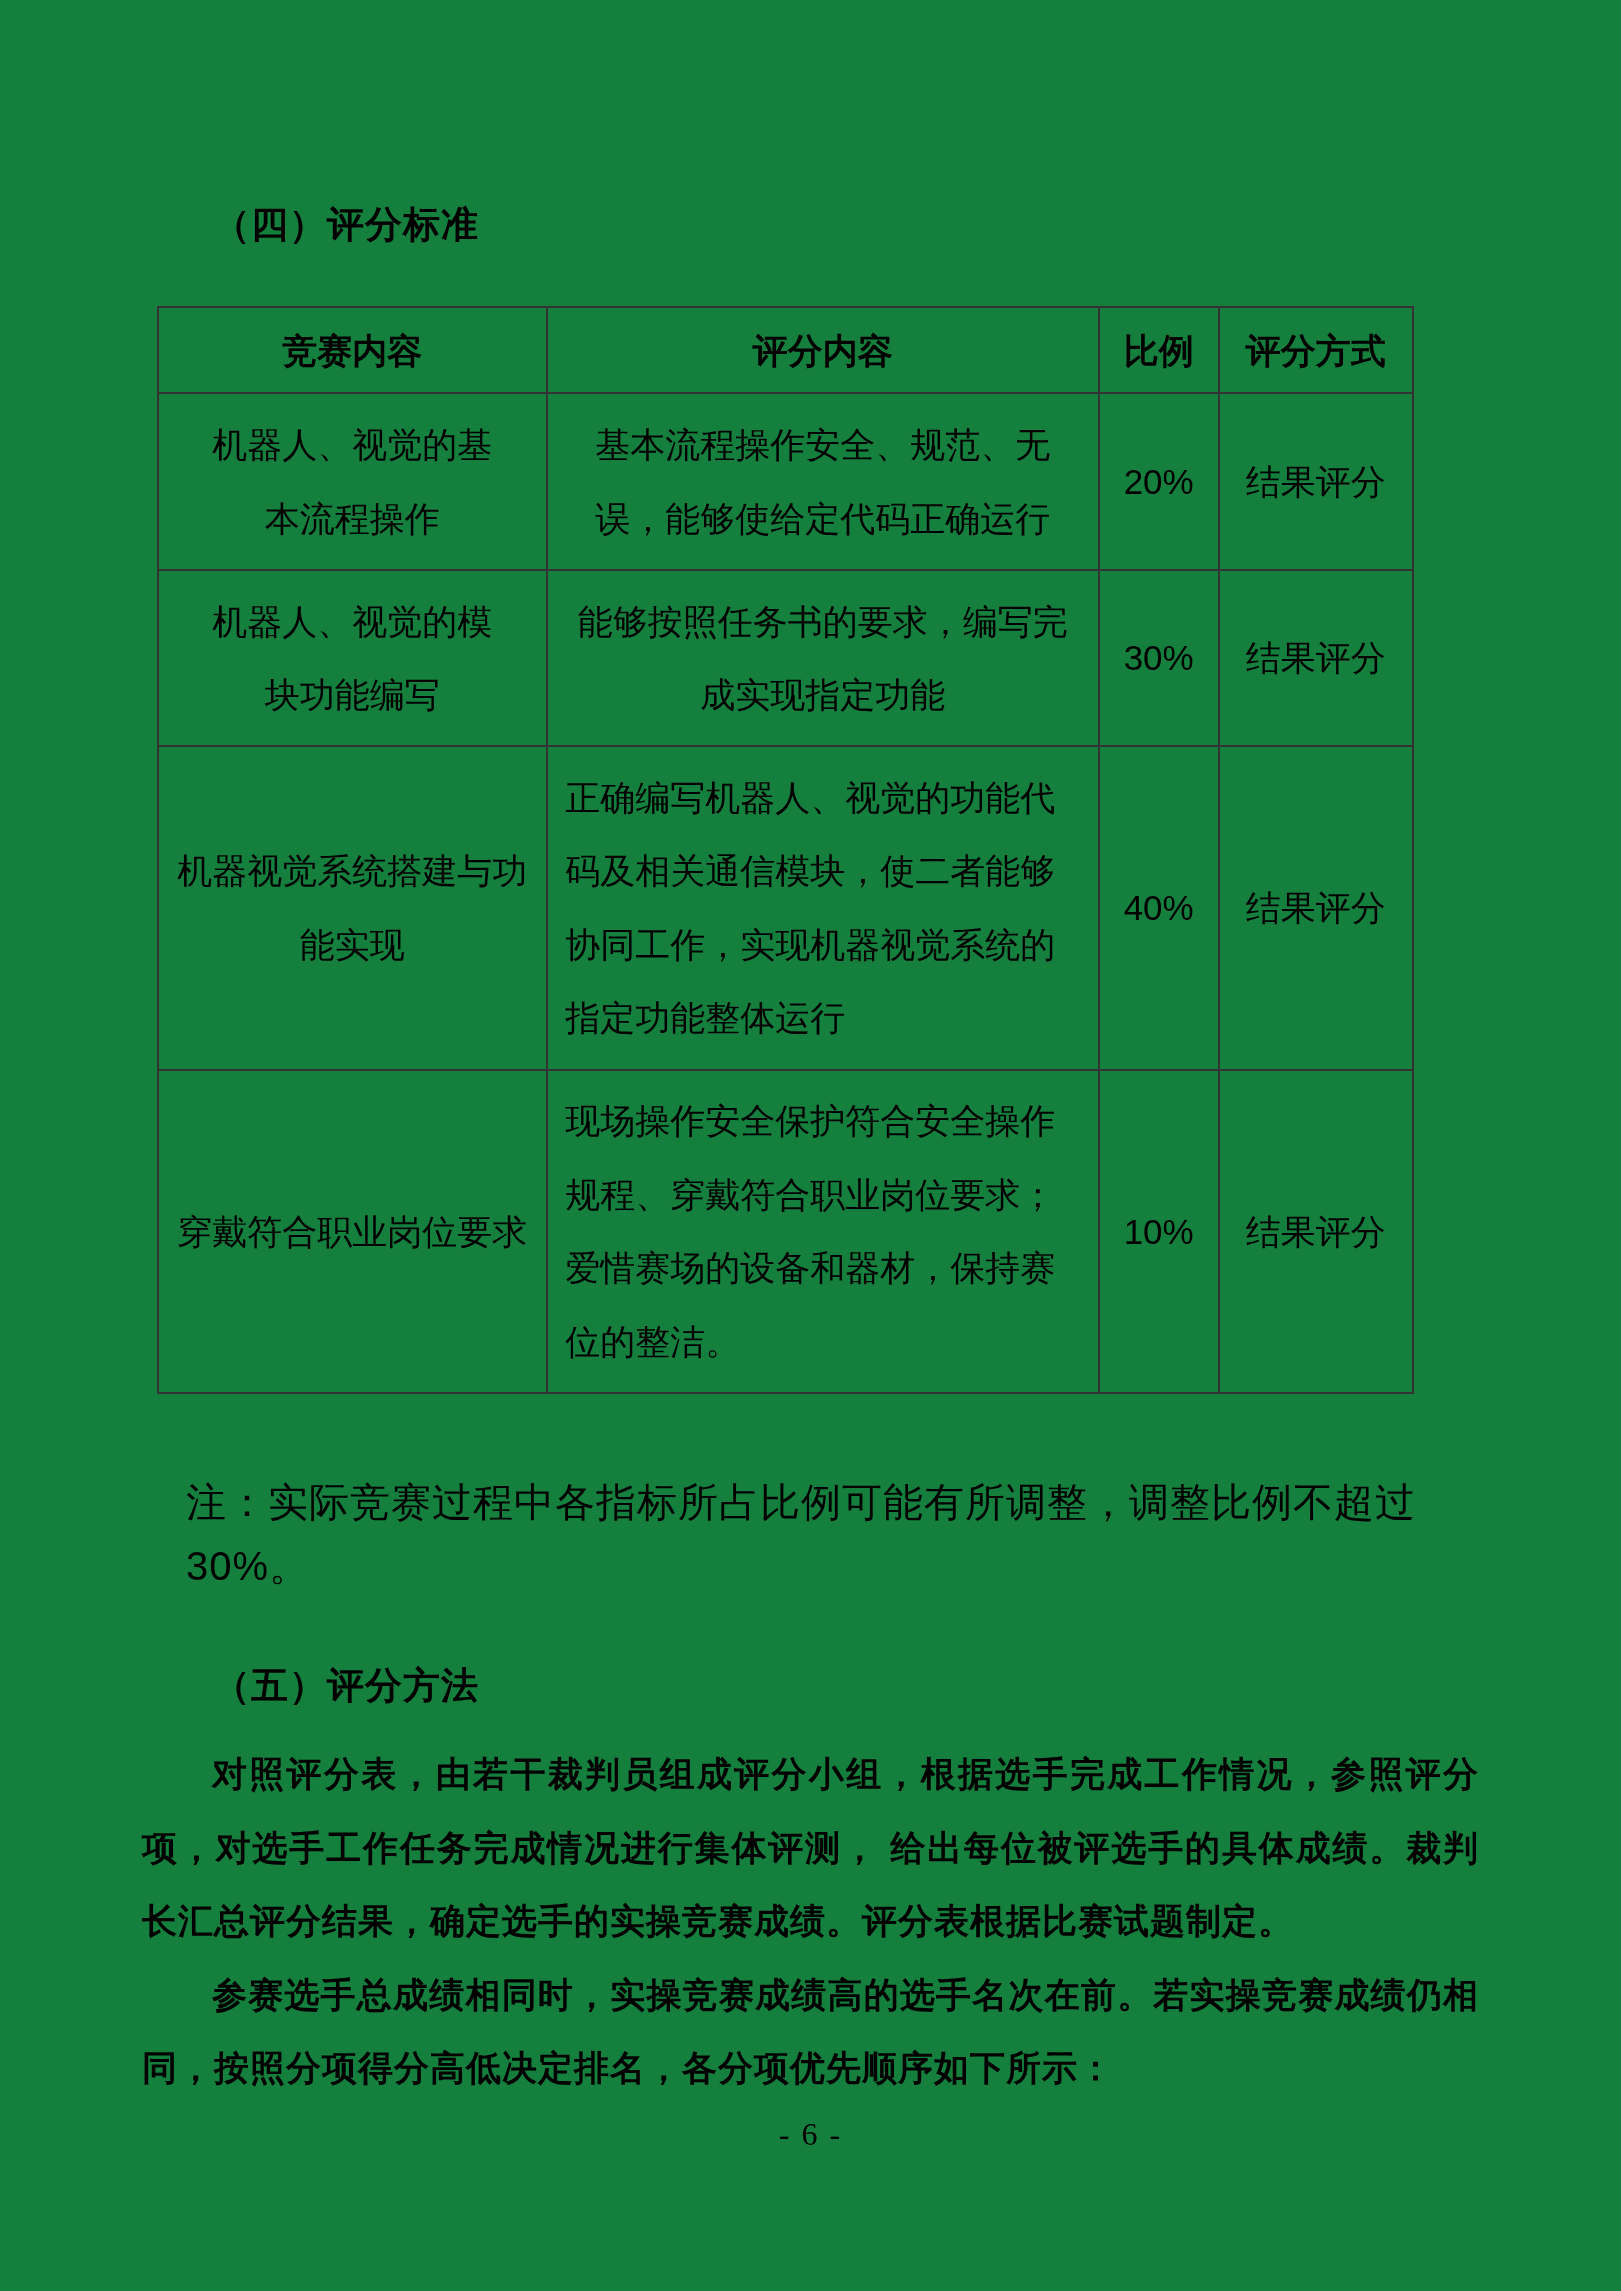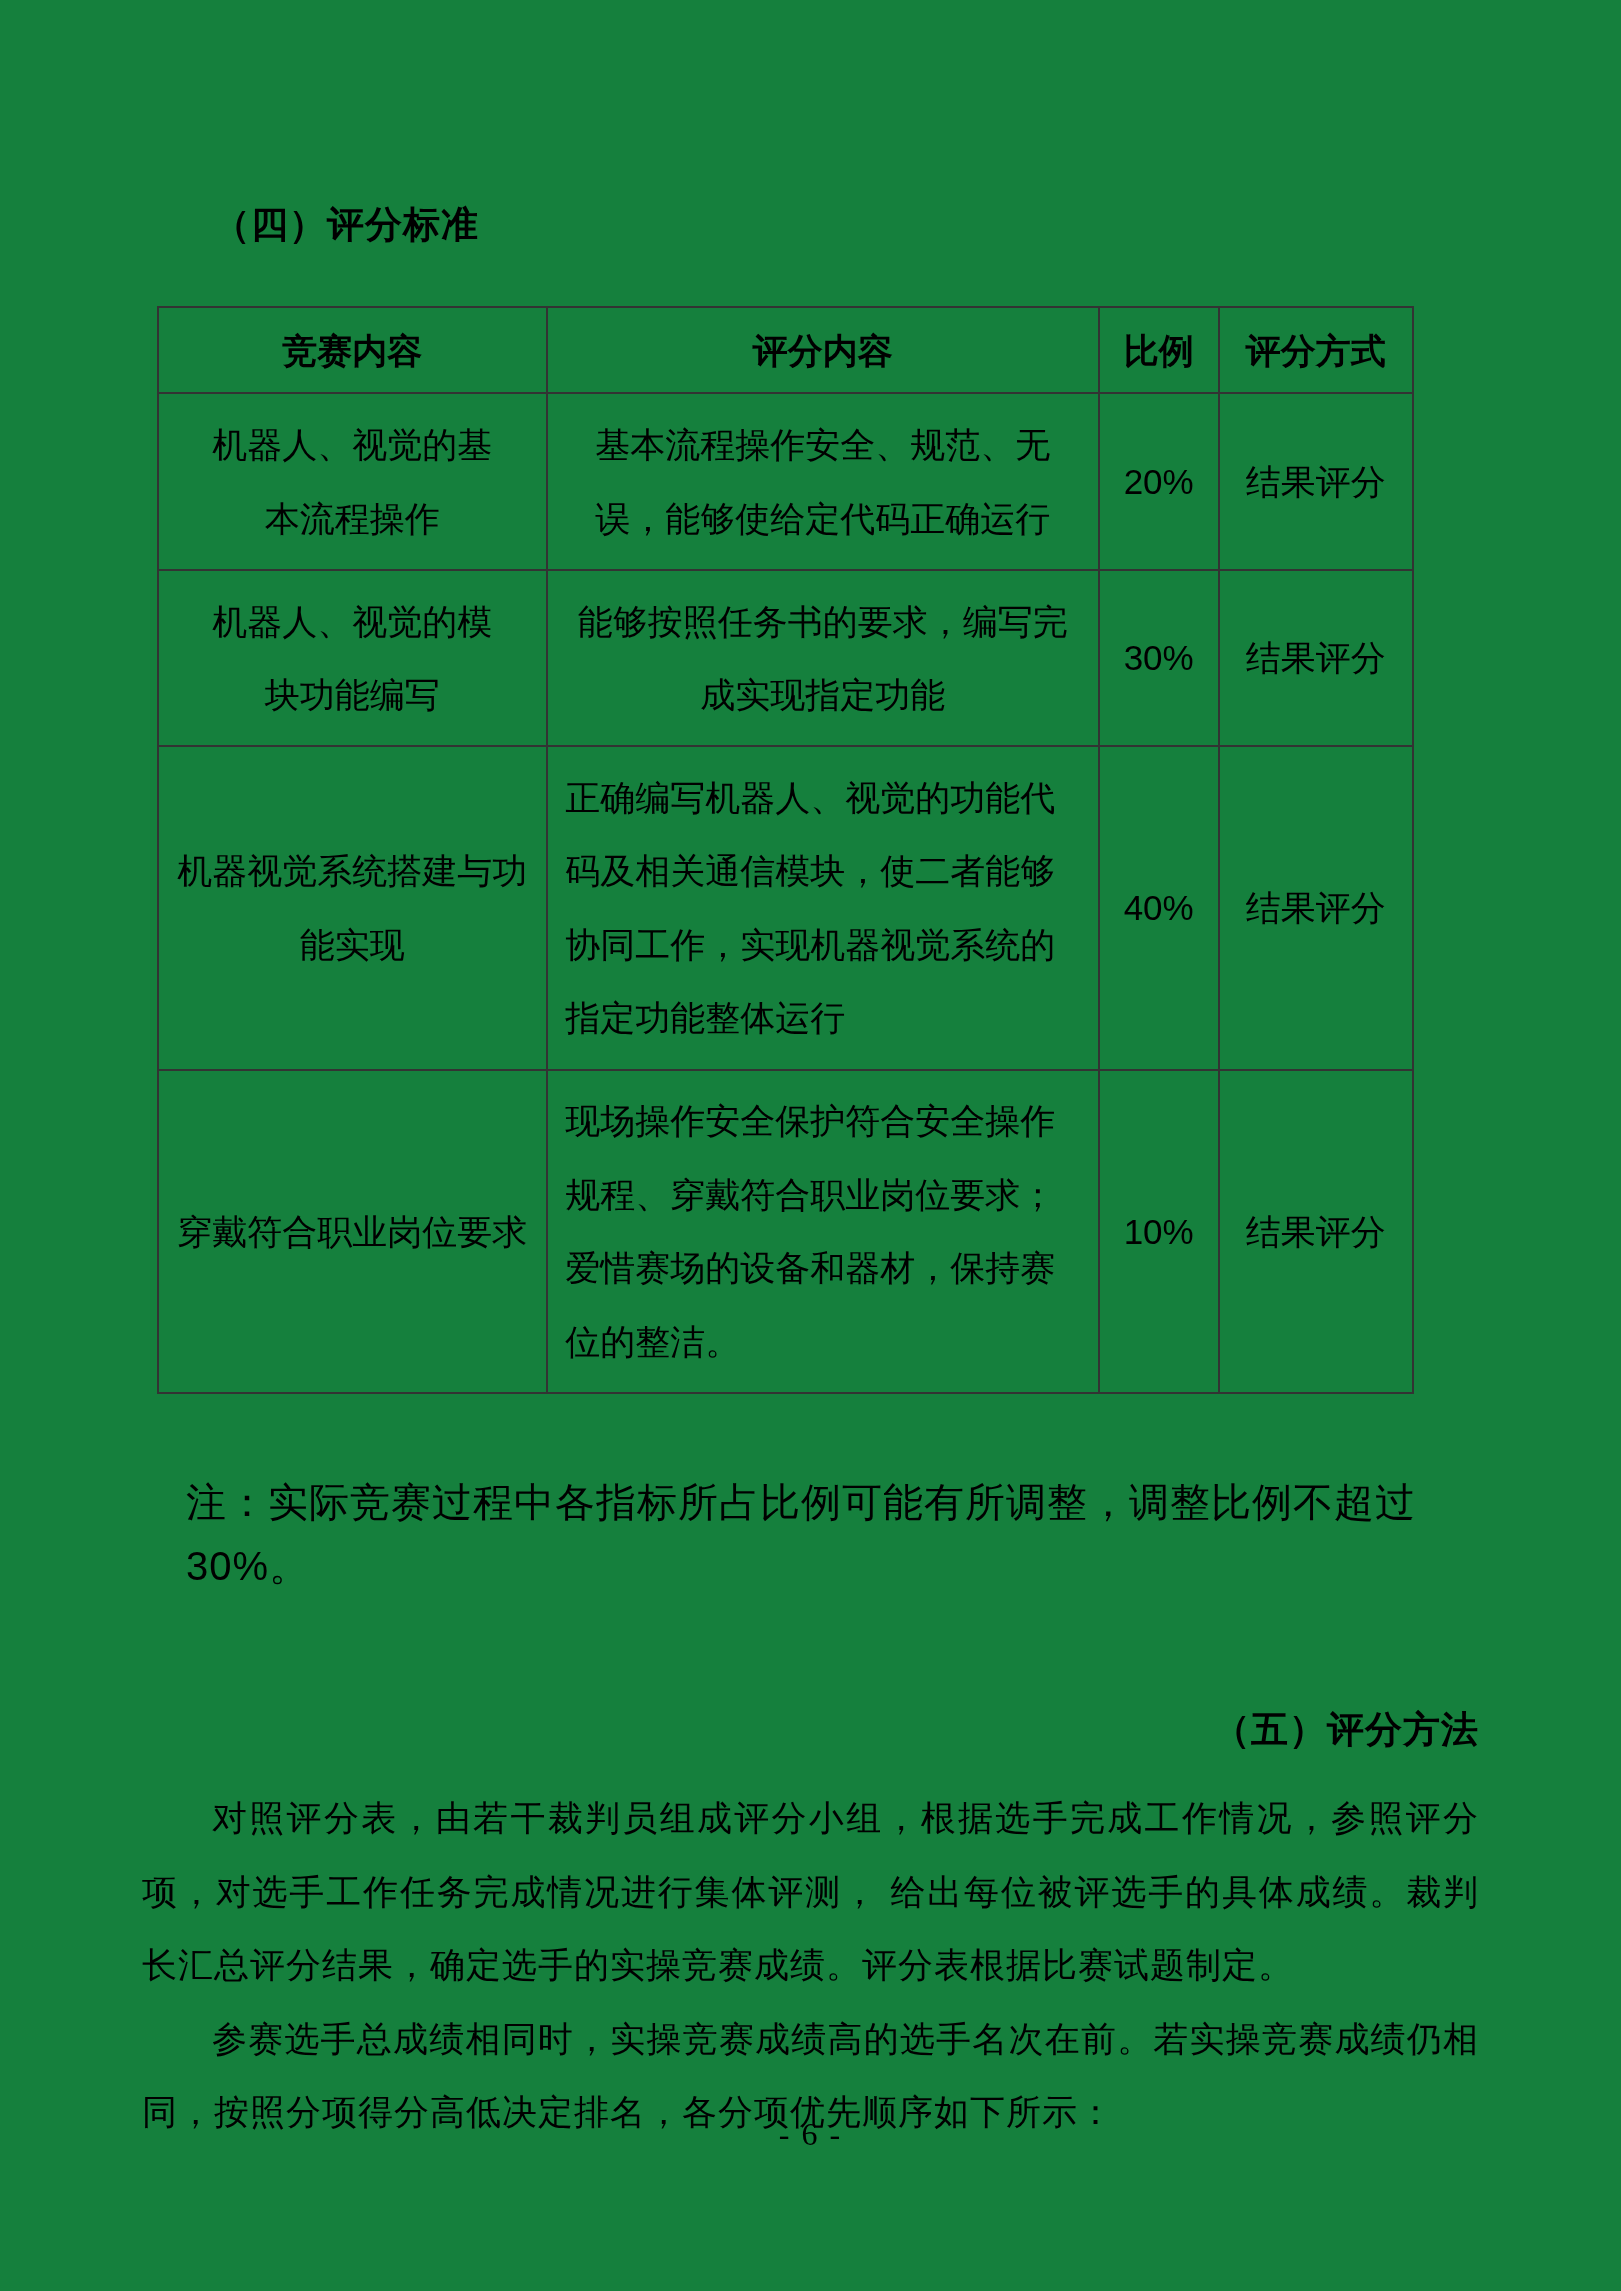--- a/index.html
+++ b/index.html
@@ -53,30 +53,30 @@
   .col-ratio    { width: 120px; }
   .col-method   { width: 194px; }
   td.cell-left { text-align: left; }
   .note {
     margin: 76px 0 0 44px;
     font-size: 40px;
     letter-spacing: 1px;
     line-height: 1.6;
   }
   .sec-heading.second {
-    margin-top: 108px;
-    text-align: right;
+    margin-top: 64px;
   }
   .body-para {
     margin: 27.4px 0 0 0;
     font-size: 35px;
     letter-spacing: 1px;
     line-height: 2.1;
     text-align: justify;
     text-indent: 2em;
+    font-weight: bold;
   }
   .body-para + .body-para { margin-top: 0; }
   .page-footer {
     position: absolute;
     left: 0;
     bottom: 139px;
     width: 100%;
     text-align: center;
     font-family: "Liberation Serif", "DejaVu Serif", serif;
     font-size: 32px;

